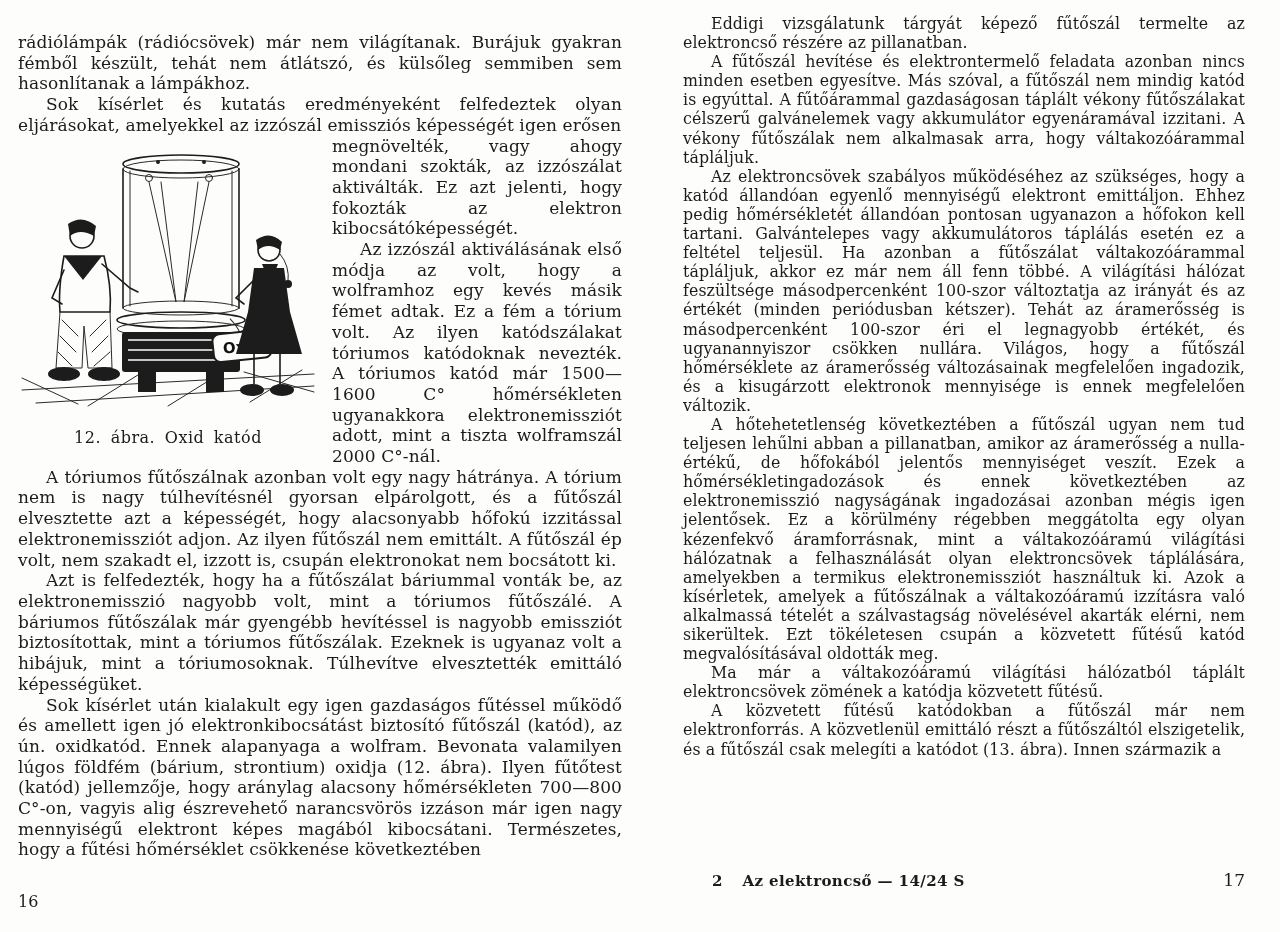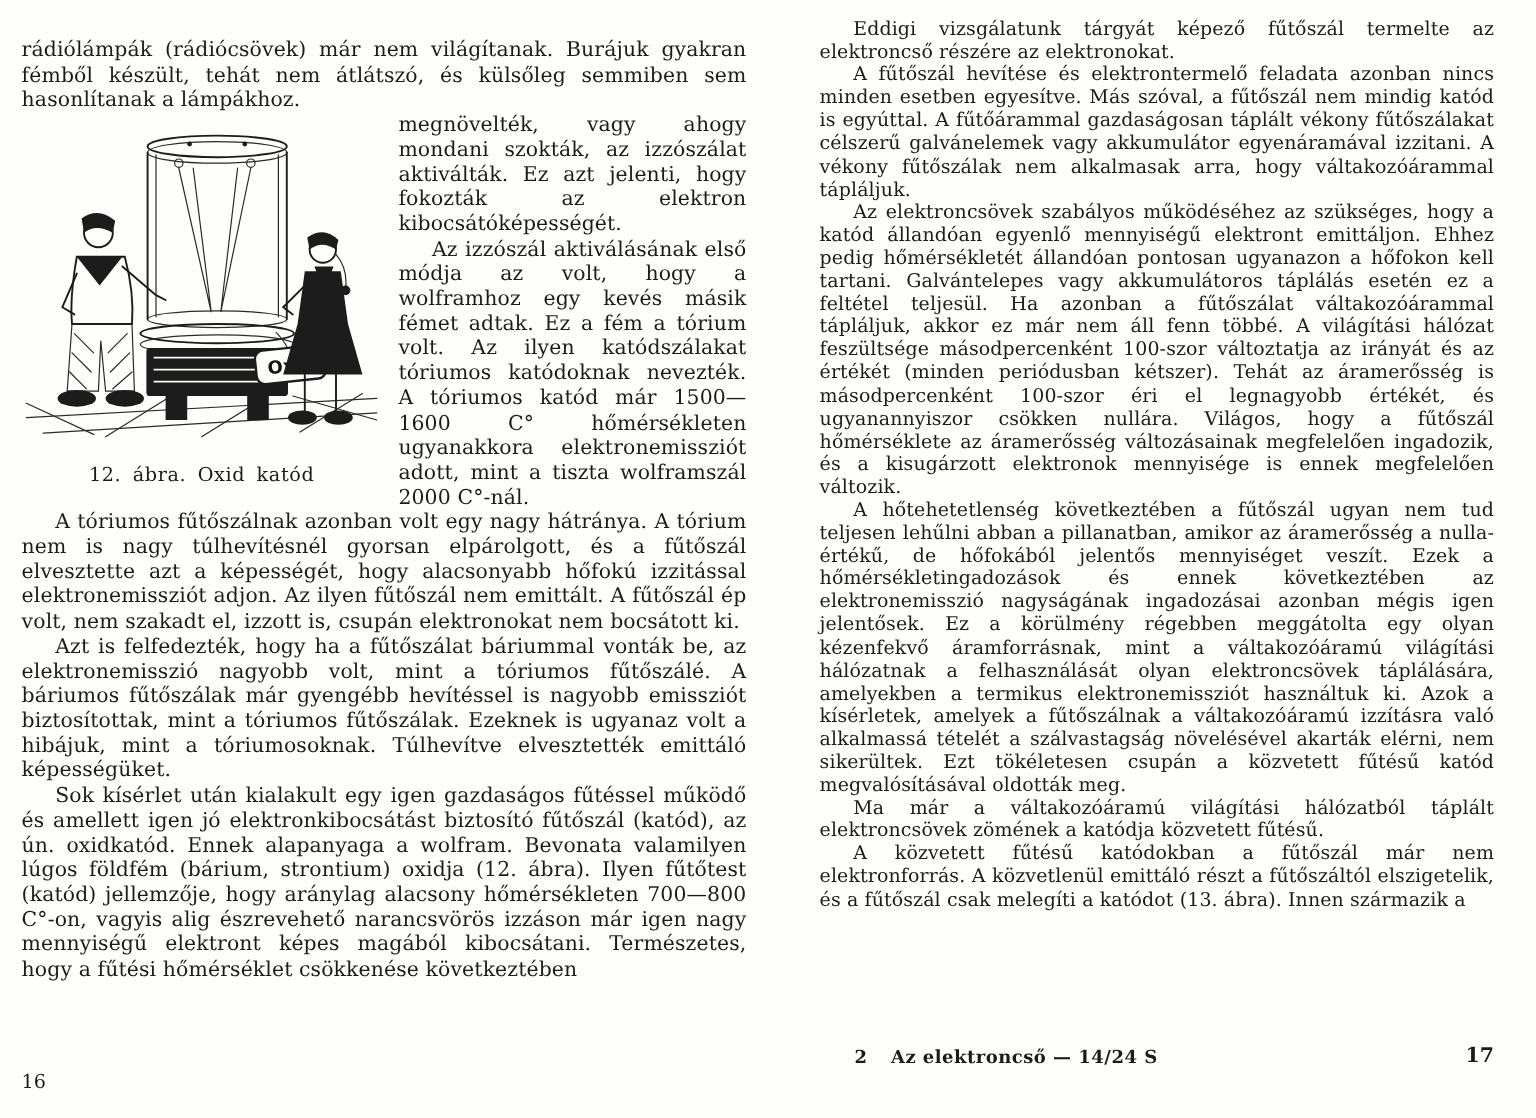--- a/index.html
+++ b/index.html
@@ -37,37 +37,38 @@
     font-size:16px;
   }
   .signature {
     position:absolute; left:712px; top:872px;
     font-size:15px; font-weight:bold; letter-spacing:0.4px;
   }
   .signature span { margin-right:14px; }
   .signature span:last-child { margin-right:0; }
   .pageno-right {
     position:absolute; left:1195px; top:870px; width:50px;
-    font-size:17px; font-weight:bold; text-align:right;
+    font-size:17px; font-weight:normal; text-align:right;
   }
   .ink { stroke:#1c1c1c; fill:none; stroke-width:1.6; stroke-linecap:round; }
   .ink-thin { stroke:#2a2a2a; fill:none; stroke-width:1; stroke-linecap:round; }
   .ink-fill { fill:#1c1c1c; stroke:none; }
   .tag-text {
     font-family:"DejaVu Sans", sans-serif; font-size:15px; font-weight:bold;
     fill:#111;
   }
 </style>
 </head>
 <body>
 
 <div class="sheet">
 
   <div class="page page-left">
     <p class="cont">rádiólámpák (rádiócsövek) már nem világítanak. Burájuk gyakran fémből készült, tehát nem átlátszó, és külsőleg semmiben sem hasonlítanak a lámpákhoz.</p>
+    <p>Sok kísérlet és kutatás eredményeként felfedeztek olyan eljárásokat, amelyekkel az izzószál emissziós képességét igen erősen</p>
 
     <figure class="fig">
       <svg width="300" height="268" viewBox="0 0 300 268">
 
         <g class="ink-thin">
           <path d="M4 250 L296 234"></path>
           <path d="M18 263 L296 246"></path>
           <path d="M70 266 L128 230"></path>
           <path d="M150 266 L208 230"></path>
           <path d="M232 262 L284 230"></path>
@@ -140,21 +141,21 @@
     </figure>
 
     <p class="cont">megnövelték, vagy ahogy mondani szokták, az izzószálat aktiválták. Ez azt jelenti, hogy fokozták az elektron kibocsátóképességét.</p>
     <p>Az izzószál aktiválásának első módja az volt, hogy a wolframhoz egy kevés másik fémet adtak. Ez a fém a tórium volt. Az ilyen katódszálakat tóriumos katódoknak nevezték. A tóriumos katód már 1500—1600 C° hőmérsékleten ugyanakkora elektronemissziót adott, mint a tiszta wolframszál 2000 C°-nál.</p>
     <p>A tóriumos fűtőszálnak azonban volt egy nagy hátránya. A tórium nem is nagy túlhevítésnél gyorsan elpárolgott, és a fűtőszál elvesztette azt a képességét, hogy alacsonyabb hőfokú izzitással elektronemissziót adjon. Az ilyen fűtőszál nem emittált. A fűtőszál ép volt, nem szakadt el, izzott is, csupán elektronokat nem bocsátott ki.</p>
     <p>Azt is felfedezték, hogy ha a fűtőszálat báriummal vonták be, az elektronemisszió nagyobb volt, mint a tóriumos fűtőszálé. A báriumos fűtőszálak már gyengébb hevítéssel is nagyobb emissziót biztosítottak, mint a tóriumos fűtőszálak. Ezeknek is ugyanaz volt a hibájuk, mint a tóriumosoknak. Túlhevítve elvesztették emittáló képességüket.</p>
     <p>Sok kísérlet után kialakult egy igen gazdaságos fűtéssel működő és amellett igen jó elektronkibocsátást biztosító fűtőszál (katód), az ún. oxidkatód. Ennek alapanyaga a wolfram. Bevonata valamilyen lúgos földfém (bárium, strontium) oxidja (12. ábra). Ilyen fűtőtest (katód) jellemzője, hogy aránylag alacsony hőmérsékleten 700—800 C°-on, vagyis alig észrevehető narancsvörös izzáson már igen nagy mennyiségű elektront képes magából kibocsátani. Természetes, hogy a fűtési hőmérséklet csökkenése következtében</p>
   </div>
 
   <div class="page page-right">
-    <p>Eddigi vizsgálatunk tárgyát képező fűtőszál termelte az elektroncső részére az elektronokat.</p>
+    <p>Eddigi vizsgálatunk tárgyát képező fűtőszál termelte az elektroncső részére az pillanatban.</p>
     <p>A fűtőszál hevítése és elektrontermelő feladata azonban nincs minden esetben egyesítve. Más szóval, a fűtőszál nem mindig katód is egyúttal. A fűtőárammal gazdaságosan táplált vékony fűtőszálakat célszerű galvánelemek vagy akkumulátor egyenáramával izzitani. A vékony fűtőszálak nem alkalmasak arra, hogy váltakozóárammal tápláljuk.</p>
     <p>Az elektroncsövek szabályos működéséhez az szükséges, hogy a katód állandóan egyenlő mennyiségű elektront emittáljon. Ehhez pedig hőmérsékletét állandóan pontosan ugyanazon a hőfokon kell tartani. Galvántelepes vagy akkumulátoros táplálás esetén ez a feltétel teljesül. Ha azonban a fűtőszálat váltakozóárammal tápláljuk, akkor ez már nem áll fenn többé. A világítási hálózat feszültsége másodpercenként 100-szor változtatja az irányát és az értékét (minden periódusban kétszer). Tehát az áramerősség is másodpercenként 100-szor éri el legnagyobb értékét, és ugyanannyiszor csökken nullára. Világos, hogy a fűtőszál hőmérséklete az áramerősség változásainak megfelelően ingadozik, és a kisugárzott elektronok mennyisége is ennek megfelelően változik.</p>
     <p><span>A hőtehetetlenség következtében a fűtőszál ugyan nem tud teljesen lehűlni abban a pillanatban, amikor az áramerősség a nulla-értékű, de hőfokából jelentős mennyiséget veszít. Ezek a hőmérsékletingadozások és ennek következtében az elektronemisszió nagyságának ingadozásai azonban mégis igen jelentősek. Ez a körülmény régebben meggátolta egy olyan kézenfekvő áramforrásnak, mint a váltakozóáramú világítási hálózatnak a felhasználását olyan elektroncsövek táplálására, amelyekben a termikus elektronemissziót használtuk ki. Azok a kísérletek, amelyek a fűtőszálnak a váltakozóáramú izzításra való alkalmassá tételét a szálvastagság növelésével akarták elérni, nem sikerültek. Ezt tökéletesen csupán a </span><span class="bold">közvetett fűtésű katód</span><span> megvalósításával oldották meg.</span></p>
     <p>Ma már a váltakozóáramú világítási hálózatból táplált elektroncsövek zömének a katódja közvetett fűtésű.</p>
     <p>A közvetett fűtésű katódokban a fűtőszál már nem elektronforrás. A közvetlenül emittáló részt a fűtőszáltól elszigetelik, és a fűtőszál csak melegíti a katódot (13. ábra). Innen származik a</p>
   </div>
 
   <div class="pageno-left">16</div>
 
   <div class="signature">

